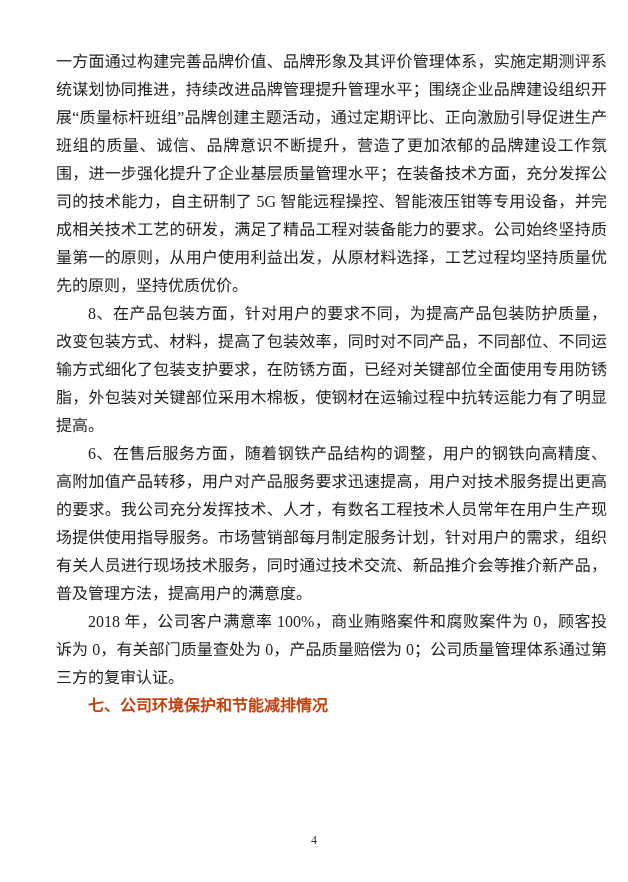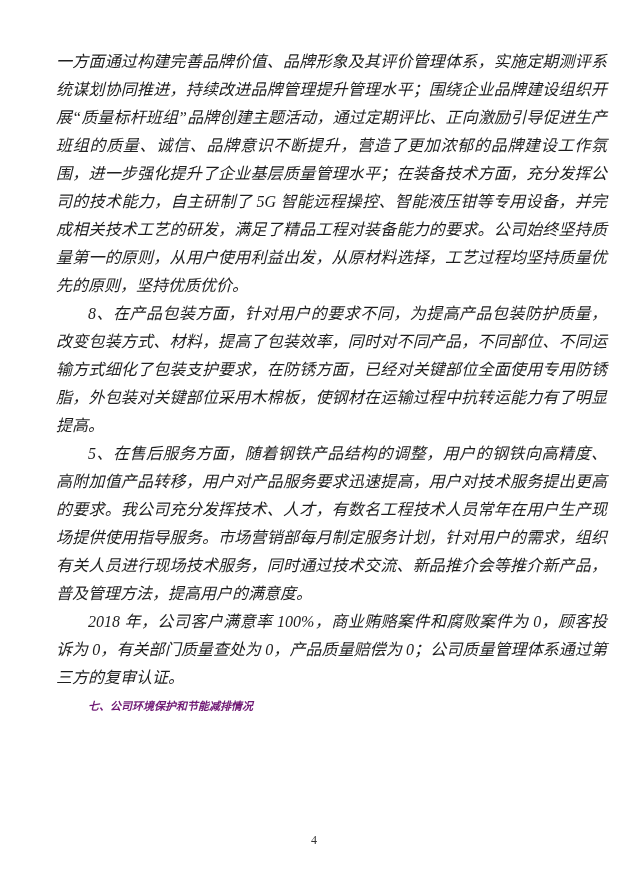--- a/index.html
+++ b/index.html
@@ -15,41 +15,40 @@
     font-family: "Liberation Serif", "DejaVu Serif", serif;
     color: #1e1e1e;
     overflow: hidden;
     margin: 0 auto;
   }
   .doc-body {
     position: absolute;
     left: 56px;
     top: 48px;
     width: 551px;
-    font-style: italic;
   }
   .para {
     margin: 0;
     font-size: 16px;
     line-height: 28px;
     text-align: justify;
     text-justify: inter-ideograph;
     word-break: break-all;
     color: #1e1e1e;
   }
   .para.indent {
     text-indent: 32px;
   }
   .heading {
     margin: 0;
-    font-size: 11px;
+    font-size: 16px;
     line-height: 28px;
     font-weight: bold;
     text-indent: 32px;
-    color: #701a75;
+    color: #c2410c;
   }
   .page-footer {
     position: absolute;
     left: 0;
     right: 0;
     top: 830px;
     text-align: center;
   }
   .page-number {
     font-size: 12px;
@@ -58,20 +57,20 @@
     font-family: "Liberation Serif", "DejaVu Serif", serif;
   }
 </style>
 </head>
 <body>
 
 <div class="doc-page">
   <div class="doc-body">
     <p class="para">一方面通过构建完善品牌价值、品牌形象及其评价管理体系，实施定期测评系统谋划协同推进，持续改进品牌管理提升管理水平；围绕企业品牌建设组织开展“质量标杆班组”品牌创建主题活动，通过定期评比、正向激励引导促进生产班组的质量、诚信、品牌意识不断提升，营造了更加浓郁的品牌建设工作氛围，进一步强化提升了企业基层质量管理水平；在装备技术方面，充分发挥公司的技术能力，自主研制了 5G 智能远程操控、智能液压钳等专用设备，并完成相关技术工艺的研发，满足了精品工程对装备能力的要求。公司始终坚持质量第一的原则，从用户使用利益出发，从原材料选择，工艺过程均坚持质量优先的原则，坚持优质优价。</p>
     <p class="para indent">8、在产品包装方面，针对用户的要求不同，为提高产品包装防护质量，改变包装方式、材料，提高了包装效率，同时对不同产品，不同部位、不同运输方式细化了包装支护要求，在防锈方面，已经对关键部位全面使用专用防锈脂，外包装对关键部位采用木棉板，使钢材在运输过程中抗转运能力有了明显提高。</p>
-    <p class="para indent">5、在售后服务方面，随着钢铁产品结构的调整，用户的钢铁向高精度、高附加值产品转移，用户对产品服务要求迅速提高，用户对技术服务提出更高的要求。我公司充分发挥技术、人才，有数名工程技术人员常年在用户生产现场提供使用指导服务。市场营销部每月制定服务计划，针对用户的需求，组织有关人员进行现场技术服务，同时通过技术交流、新品推介会等推介新产品，普及管理方法，提高用户的满意度。</p>
+    <p class="para indent">6、在售后服务方面，随着钢铁产品结构的调整，用户的钢铁向高精度、高附加值产品转移，用户对产品服务要求迅速提高，用户对技术服务提出更高的要求。我公司充分发挥技术、人才，有数名工程技术人员常年在用户生产现场提供使用指导服务。市场营销部每月制定服务计划，针对用户的需求，组织有关人员进行现场技术服务，同时通过技术交流、新品推介会等推介新产品，普及管理方法，提高用户的满意度。</p>
     <p class="para indent">2018 年，公司客户满意率 100%，商业贿赂案件和腐败案件为 0，顾客投诉为 0，有关部门质量查处为 0，产品质量赔偿为 0；公司质量管理体系通过第三方的复审认证。</p>
     <h2 class="heading">七、公司环境保护和节能减排情况</h2>
   </div>
   <div class="page-footer">
     <span class="page-number">4</span>
   </div>
 </div>
 
 </body></html>

